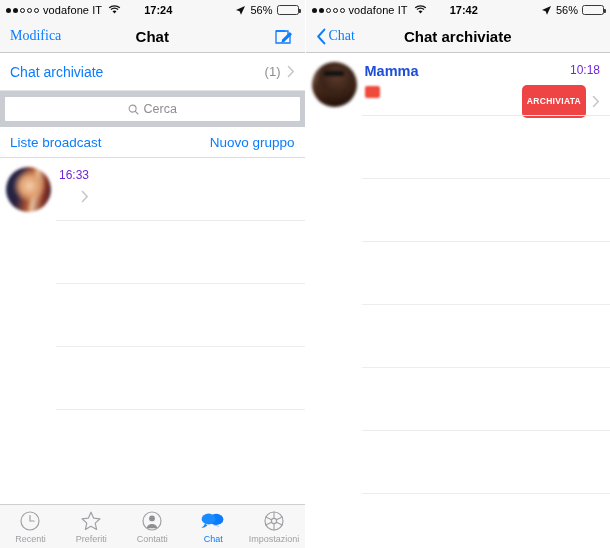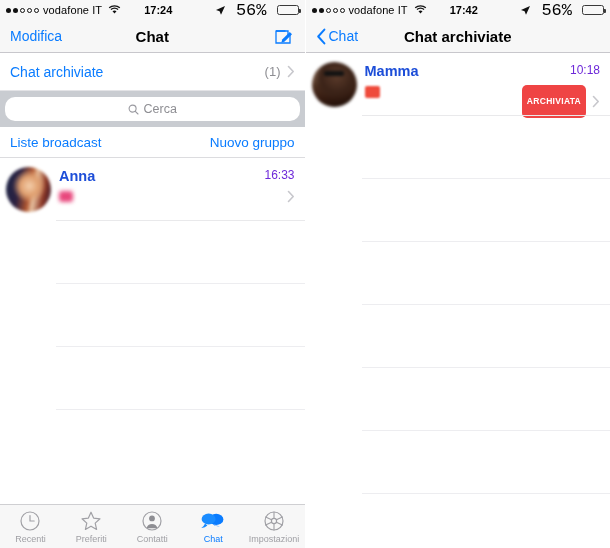--- a/index.html
+++ b/index.html
@@ -51,23 +51,22 @@
   .sb-center {
     position: absolute;
     left: 12px; right: 0;
     text-align: center;
     font-size: 11px;
     font-weight: bold;
     pointer-events: none;
   }
   .sb-right {
     margin-left: auto;
-    display: flex; align-items: center; gap: 10px;
-    font-size: 17px;
-    font-family: Liberation Mono, monospace;
+    display: flex; align-items: center; gap: 4px;
+    font-size: 11px;
   }
   .loc-arrow { display: block; }
   .batt {
     width: 22px; height: 10px;
     border: 1px solid #3a3a3a;
     border-radius: 2.5px;
     position: relative;
     box-sizing: border-box;
     padding: 1px;
   }
@@ -95,20 +94,21 @@
     padding: 0 10px;
     position: relative;
   }
   .nav-left {
     color: #0a7cff;
     font-size: 14px;
     display: flex;
     align-items: center;
     gap: 2px;
     z-index: 2;
+    font-family: Liberation Serif, serif;
   }
   .nav-title {
     position: absolute;
     left: 0; right: 0;
     text-align: center;
     font-size: 15px;
     font-weight: bold;
     color: #000;
     pointer-events: none;
   }
@@ -147,21 +147,21 @@
     display: block;
   }
 
   
   .searchband {
     background: #c9ccd1;
     padding: 6px 5px;
   }
   .searchfield {
     background: #fff;
-    border-radius: 10px;
+    border-radius: 1px;
     height: 24px;
     display: flex;
     align-items: center;
     justify-content: center;
     gap: 5px;
     color: #8e8e93;
     font-size: 12.5px;
   }
   .search-icon { display: block; }
 
@@ -393,26 +393,20 @@
 
     <div class="broadcast-row">
       <span>Liste broadcast</span>
       <span class="right">Nuovo gruppo</span>
     </div>
 
     <div class="chatlist">
 
       <div class="chat-row">
         <div class="avatar avatar-anna"></div>
-        <div class="chat-main">
-          <div class="chat-name">Anna</div>
-          <div class="preview">
-            <span class="redact redact-pink"></span>
-          </div>
-        </div>
         <div class="chat-meta">
           <span class="chat-time">16:33</span>
           <span class="meta-bottom">
             <svg class="chev-right" width="8" height="13" viewBox="0 0 8 13">
               <path d="M1.5 1.5 L6.2 6.5 L1.5 11.5" stroke="#c7c7cc" stroke-width="1.6" fill="none" stroke-linecap="round" stroke-linejoin="round"></path>
             </svg>
           </span>
         </div>
       </div>
 

